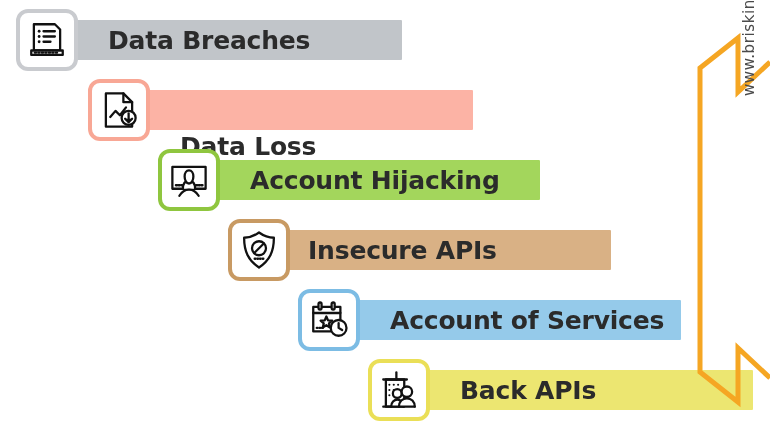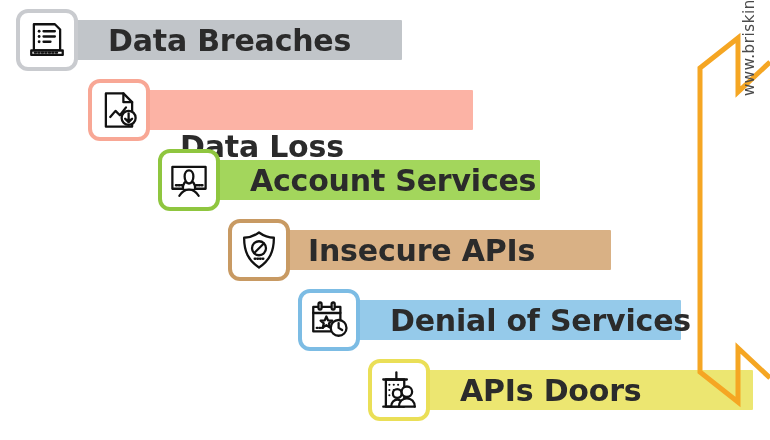--- a/index.html
+++ b/index.html
@@ -28,21 +28,21 @@
     left: 46px;
     top: 11px;
     height: 40px;
     border-radius: 1px;
   }
   .label {
     position: absolute;
     top: 50%;
     transform: translateY(-50%);
     white-space: nowrap;
-    font-size: 30px;
+    font-size: 25px;
     font-weight: bold;
     letter-spacing: -0.2px;
     color: #2b2b2b;
     font-family: "DejaVu Sans", "Liberation Sans", sans-serif;
   }
   .icon-box {
     position: absolute;
     left: 0;
     top: 0;
     width: 62px;
@@ -131,21 +131,21 @@
       <polyline points="14,32 20,25 25,30 32,21"></polyline>
       <circle cx="35" cy="33" r="8" fill="#fff"></circle>
       <line x1="35" y1="28" x2="35" y2="37"></line>
       <polyline points="31,34 35,38 39,34" fill="#111" stroke="#111"></polyline>
     </svg>
           </span>
         </div>
       </div>
       <div class="row" style="left: 158px; top: 149px;">
         <div class="bar" style="width: 336px; background: rgb(163, 214, 92);"></div>
-        <div class="label" style="left: 92px;">Account Services</div>
+        <div class="label" style="left: 92px;">Account Hijacking</div>
         <div class="icon-box" style="border-color: rgb(143, 198, 63);">
           <span>
     <svg viewBox="0 0 48 48" fill="none" stroke="#111" stroke-width="2.6" stroke-linecap="round" stroke-linejoin="round">
       <rect x="5" y="9" width="38" height="25" fill="#fff"></rect>
       <path d="M17 34 c0-6 3-9 7-9 s7 3 7 9" fill="#fff"></path>
       <path d="M19 20 c0-4 2-7 5-7 s5 3 5 7 -2 8-5 8 -5-4-5-8 Z" fill="#fff"></path>
       <line x1="9" y1="30" x2="10.5" y2="30"></line>
       <line x1="12" y1="30" x2="13.5" y2="30"></line>
       <line x1="15" y1="30" x2="16.5" y2="30"></line>
       <line x1="32" y1="30" x2="33.5" y2="30"></line>
@@ -168,41 +168,41 @@
       <line x1="19" y1="34" x2="20" y2="34"></line>
       <line x1="22" y1="34" x2="23" y2="34"></line>
       <line x1="25" y1="34" x2="26" y2="34"></line>
       <line x1="28" y1="34" x2="29" y2="34"></line>
     </svg>
           </span>
         </div>
       </div>
       <div class="row" style="left: 298px; top: 289px;">
         <div class="bar" style="width: 337px; background: rgb(149, 202, 234);"></div>
-        <div class="label" style="left: 92px;">Denial of Services</div>
+        <div class="label" style="left: 92px;">Account of Services</div>
         <div class="icon-box" style="border-color: rgb(124, 188, 228);">
           <span>
     <svg viewBox="0 0 48 48" fill="none" stroke="#111" stroke-width="2.6" stroke-linecap="round" stroke-linejoin="round">
       <rect x="6" y="9" width="31" height="28" fill="#fff"></rect>
       <line x1="6" y1="16" x2="37" y2="16"></line>
       <rect x="12" y="4" width="3.5" height="8" rx="1.6" fill="#fff"></rect>
       <rect x="27" y="4" width="3.5" height="8" rx="1.6" fill="#fff"></rect>
       <polygon points="21,20 22.9,24.4 27.6,24.8 24,27.9 25.1,32.5 21,30 16.9,32.5 18,27.9 14.4,24.8 19.1,24.4" fill="#fff"></polygon>
       <line x1="10" y1="33" x2="11" y2="33"></line>
       <line x1="13" y1="33" x2="14" y2="33"></line>
       <line x1="16" y1="33" x2="17" y2="33"></line>
       <circle cx="35" cy="33" r="9" fill="#fff"></circle>
       <polyline points="35,27.5 35,33 39,35.5"></polyline>
     </svg>
           </span>
         </div>
       </div>
       <div class="row" style="left: 368px; top: 359px;">
         <div class="bar" style="width: 339px; background: rgb(236, 230, 113);"></div>
-        <div class="label" style="left: 92px;">APIs Doors</div>
+        <div class="label" style="left: 92px;">Back APIs</div>
         <div class="icon-box" style="border-color: rgb(234, 223, 87);">
           <span>
     <svg viewBox="0 0 48 48" fill="none" stroke="#111" stroke-width="2.6" stroke-linecap="round" stroke-linejoin="round">
       <path d="M9 12 h21 v31 H9 Z" fill="#fff"></path>
       <line x1="6" y1="12" x2="33" y2="12"></line>
       <line x1="21" y1="4" x2="21" y2="12"></line>
       <circle cx="13" cy="18" r="1.2" fill="#111" stroke="none"></circle>
       <circle cx="18" cy="18" r="1.2" fill="#111" stroke="none"></circle>
       <circle cx="23" cy="18" r="1.2" fill="#111" stroke="none"></circle>
       <circle cx="13" cy="24" r="1.2" fill="#111" stroke="none"></circle>

